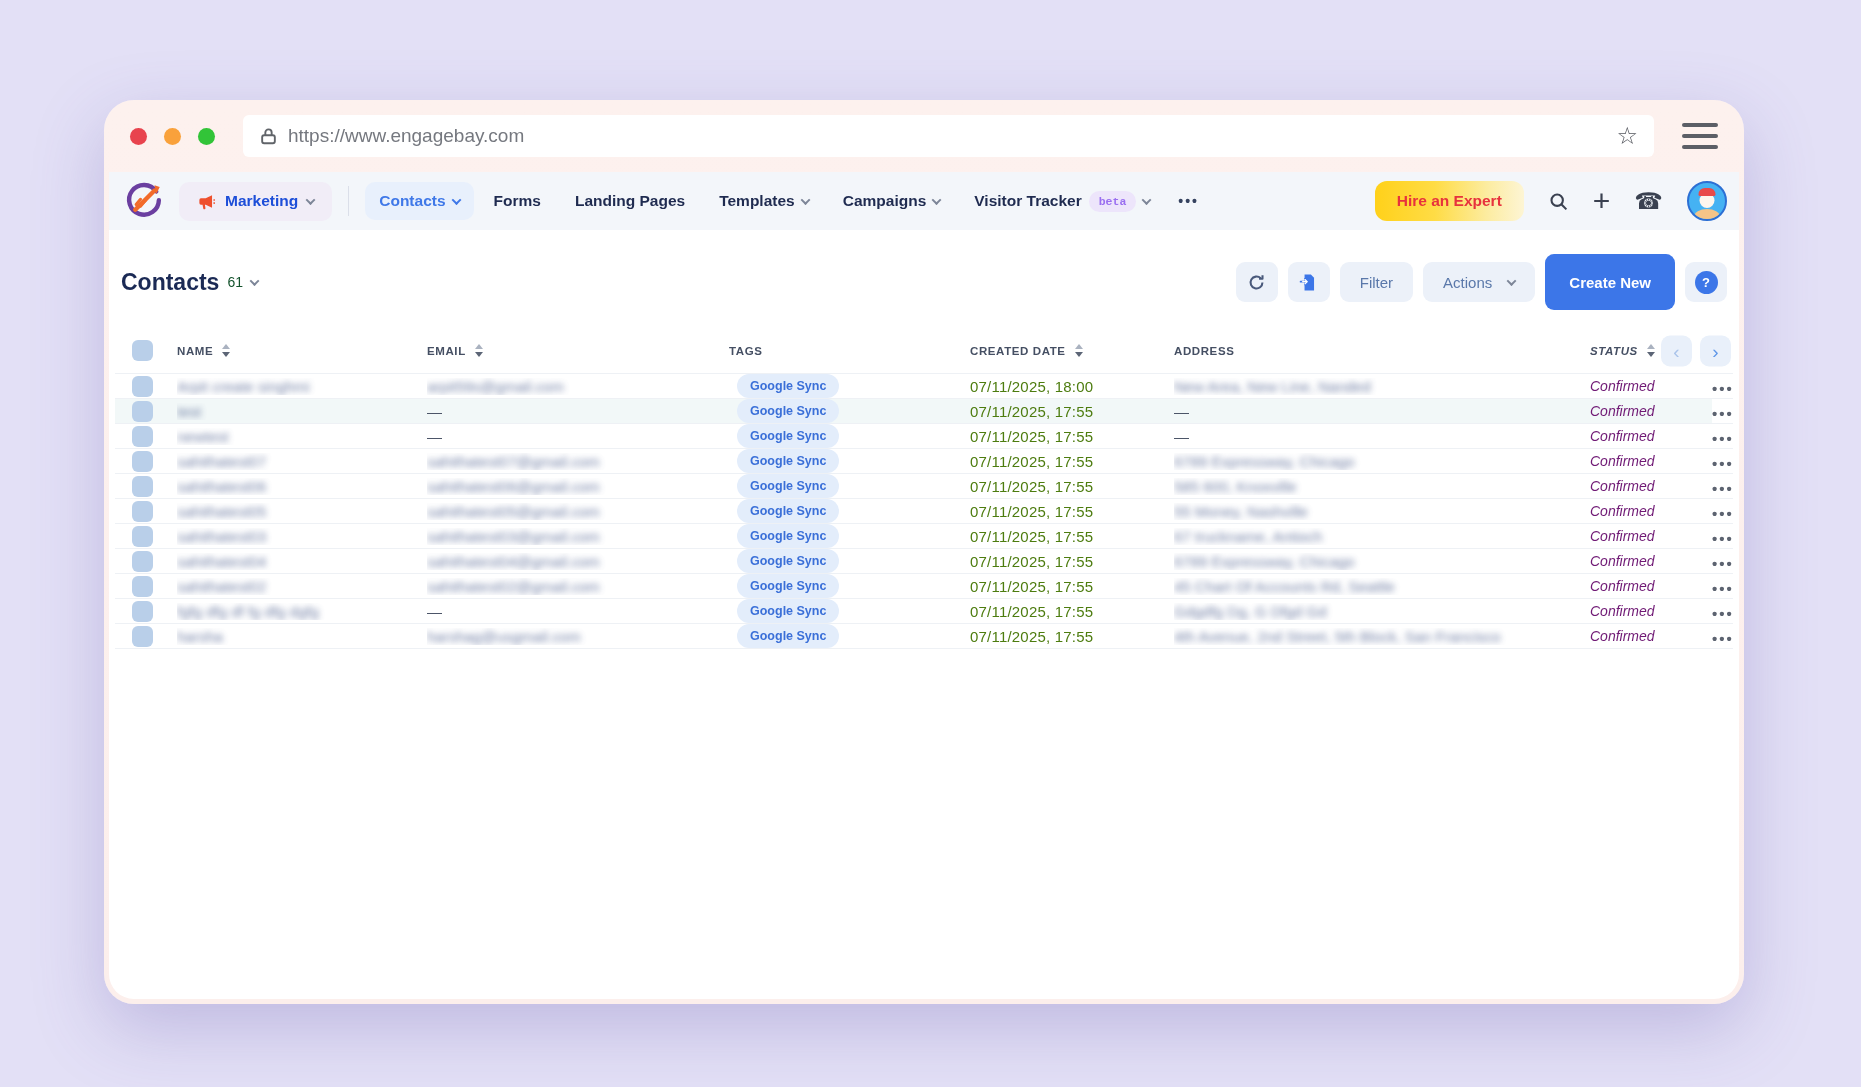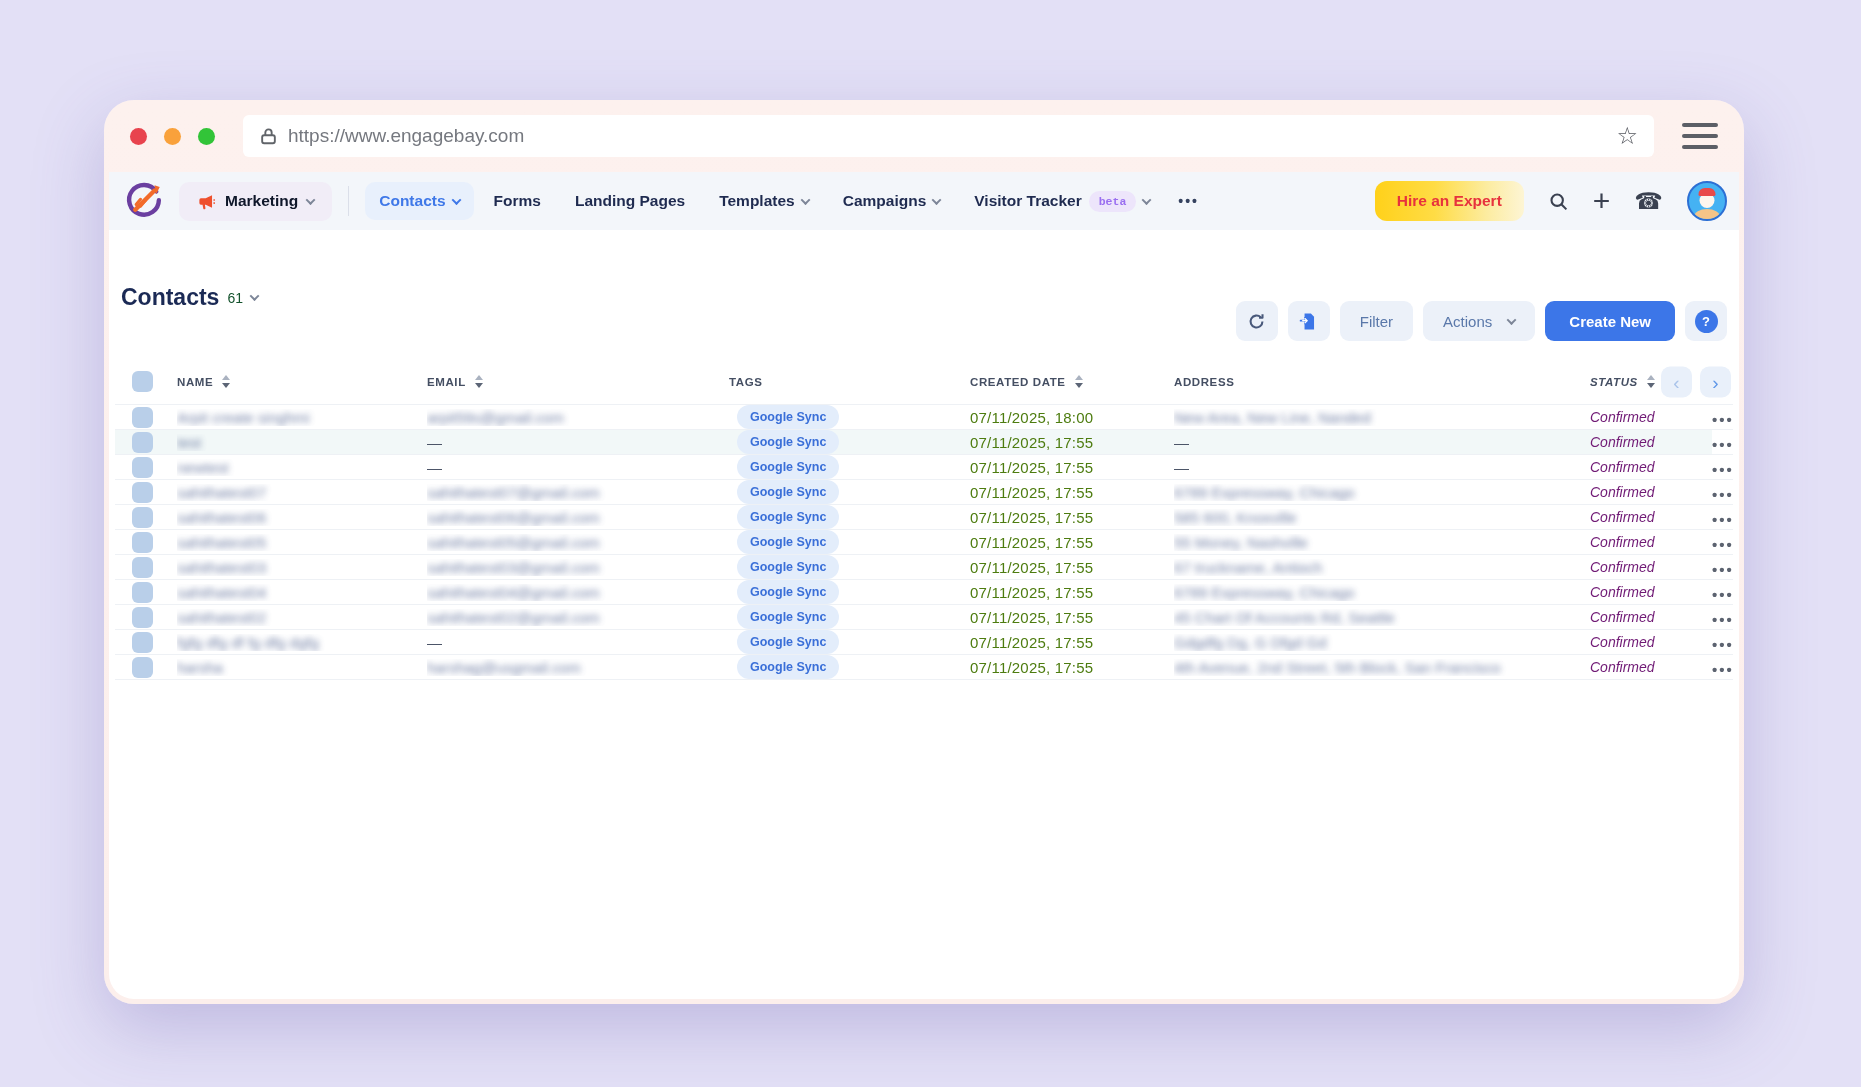--- a/index.html
+++ b/index.html
@@ -33,21 +33,21 @@
   
   .content {
     flex:1; margin:0 5px 5px 5px; border-radius:0 0 25px 25px; overflow:hidden;
     background:#fff; display:flex; flex-direction:column;
   }
   
   .nav { height:58px; flex:0 0 58px; background:#f3f6fa; display:flex; align-items:center; padding:0 12px; }
   .logo { width:42px; height:42px; margin-left:2px; }
   .app-pill {
     margin-left:14px; background:#f1edf7; border-radius:10px; padding:10px 18px;
-    display:flex; align-items:center; gap:9px; color:#0f172a; font-weight:700; font-size:15.5px; cursor:pointer;
+    display:flex; align-items:center; gap:9px; color:#1d4ed8; font-weight:700; font-size:15.5px; cursor:pointer;
   }
   .nav-divider { width:1px; height:30px; background:#dbdfe9; margin:0 16px; }
   .nav-items { display:flex; align-items:center; gap:6px; }
   .nav-item {
     display:flex; align-items:center; gap:7px; padding:10px 14px; border-radius:10px;
     font-weight:700; font-size:15.5px; color:#1f2b50; cursor:pointer; white-space:nowrap;
   }
   .nav-item.active { background:#e8f0fc; color:#3f78e8; }
   .chev { width:7px; height:7px; border-right:2px solid #7d8698; border-bottom:2px solid #7d8698;
           transform:rotate(45deg) translate(-1px,-1px); display:inline-block; }
@@ -68,30 +68,30 @@
                   width:26px; height:16px; border-radius:50% 50% 0 0; background:#f4c488; }
   .avatar .head { position:absolute; top:10px; left:50%; transform:translateX(-50%);
                   width:15px; height:15px; border-radius:50%; background:#fdf6ee; }
   .avatar .cap  { position:absolute; top:5px; left:50%; transform:translateX(-50%);
                   width:17px; height:8px; border-radius:8px 8px 2px 2px; background:#e84a4a; }
   
   .page-head { display:flex; align-items:center; padding:24px 12px 18px 12px; }
   .page-title { font-size:23px; font-weight:700; color:#1b2a55; }
   .page-count { font-size:14px; color:#14532d; margin-left:8px; }
   .page-head .chev { margin-left:8px; }
-  .toolbar { margin-left:auto; display:flex; align-items:center; gap:10px;margin-top:47px; }
+  .toolbar { margin-left:auto; display:flex; align-items:center; gap:10px; }
   .tool-btn {
     height:40px; border:none; border-radius:9px; background:#ecf1f9; cursor:pointer;
     display:flex; align-items:center; justify-content:center; gap:8px;
     color:#5a78aa; font-size:15px; font-family:inherit;
   }
   .tool-icon { width:42px; }
   .tool-text { padding:0 20px; }
   .primary-btn {
-    height:40px; border:none; border-radius:9px; background:#3c76e8; color:#fff; cursor:pointer;
+    height:56px; border:none; border-radius:9px; background:#3c76e8; color:#fff; cursor:pointer;
     font-size:15px; font-weight:700; padding:0 24px; font-family:inherit;
   }
   .help-btn { width:42px; }
   .help-inner { width:23px; height:23px; border-radius:50%; background:#3c76e8; color:#fff;
                 font-size:13px; font-weight:700; display:flex; align-items:center; justify-content:center; }
   
   .table-wrap { flex:1; margin:0 6px; display:flex; flex-direction:column; overflow:hidden; }
   .trow { display:flex; align-items:center; flex:0 0 58px; border-bottom:1px solid #eef1f5; background:#fff; }
   .thead { flex:0 0 46px; border-bottom:1px solid #eef1f5; position:relative; }
   .trow-main { display:flex; align-items:center; height:100%; flex:1; }

